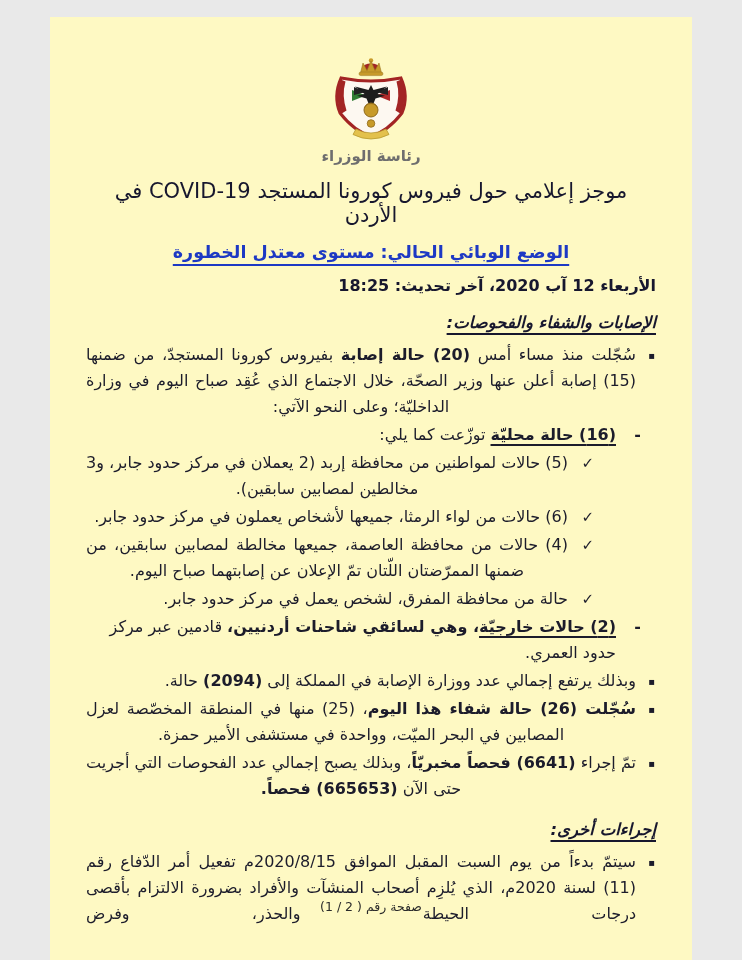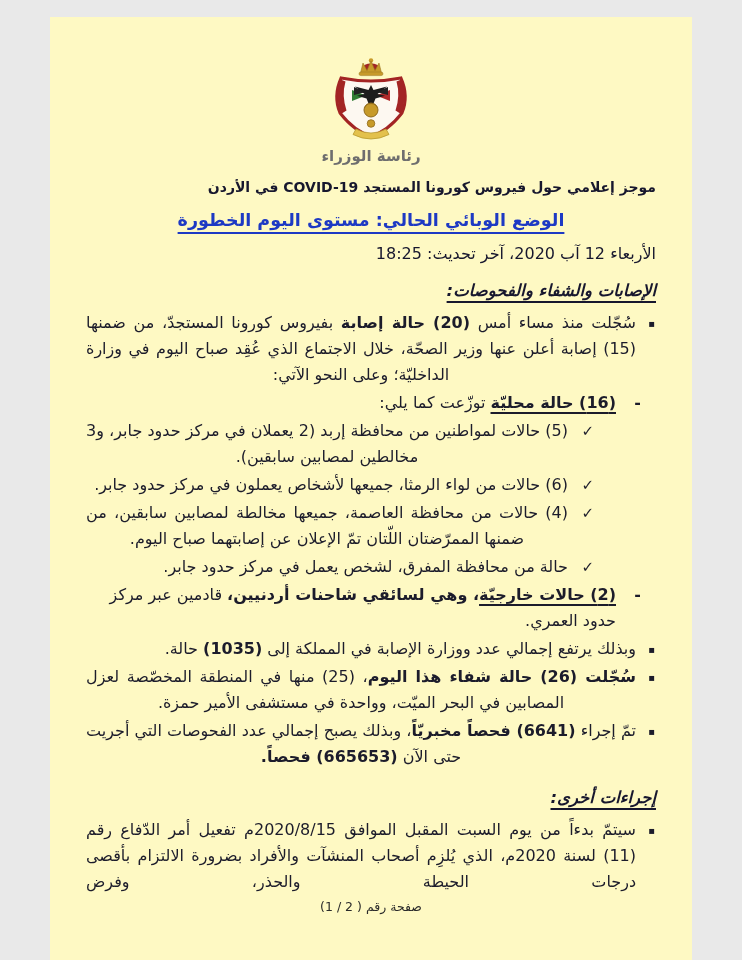--- a/index.html
+++ b/index.html
@@ -16,32 +16,32 @@
   .content{padding:0 36px;}
   
   .emblem-wrap{padding-top:40px;text-align:center;}
   .emblem-wrap svg{display:inline-block;}
   .calligraphy{
     margin-top:2px;
     font-size:15px;font-weight:bold;color:#6e6e6e;
     letter-spacing:1px;
   }
   
-  .title1{margin-top:14px;text-align:right;font-size:14px;font-weight:bold;color:#17172e;}
+  .title1{margin-top:14px;text-align:center;font-size:21px;font-weight:normal;color:#17172e;}
   .title2{margin-top:12px;text-align:center;font-size:18.5px;font-weight:bold;color:#17172e;}
   .status{
     margin-top:15px;text-align:center;font-size:17.5px;font-weight:bold;
     color:#1d39c4;
   }
   .status span{
     text-decoration:underline;
     text-decoration-thickness:2px;
     text-underline-offset:6px;
   }
-  .dateline{margin-top:14px;text-align:right;font-size:16px;font-weight:normal;color:#17172e;}
+  .dateline{margin-top:14px;text-align:right;font-size:16px;font-weight:bold;color:#17172e;}
   .sec-heading{
     margin:18px 0 10px;text-align:right;font-size:16.5px;font-weight:bold;color:#17172e;
   }
   .sec-heading span{
     text-decoration:underline;
     text-decoration-thickness:1.5px;
     text-underline-offset:5px;
     font-style:italic;
   }
   
@@ -95,41 +95,41 @@
 
       <path d="M33 72 q15 8 30 0 l3 5.5 q-18 9 -36 0 Z" fill="#e3c14c" stroke="#b89a2e" stroke-width="0.8"></path>
     </svg>
     <div class="calligraphy">رئاسة الوزراء</div>
   </div>
 
   <div class="content">
 
     <div class="title1">موجز إعلامي حول فيروس كورونا المستجد COVID-19 في الأردن</div>
 
-    <div class="status"><span>الوضع الوبائي الحالي: مستوى اليوم الخطورة</span></div>
+    <div class="status"><span>الوضع الوبائي الحالي: مستوى معتدل الخطورة</span></div>
 
     <div class="dateline">الأربعاء 12 آب 2020، آخر تحديث: 18:25</div>
 
     <div class="sec-heading"><span>الإصابات والشفاء والفحوصات:</span></div>
 
     <div class="it l1 just-center"><span class="mk">▪</span><span>سُجّلت منذ مساء أمس </span><span class="b">(20) حالة إصابة</span><span> بفيروس كورونا المستجدّ، من ضمنها (15) إصابة أعلن عنها وزير الصحّة، خلال الاجتماع الذي عُقِد صباح اليوم في وزارة الداخليّة؛ وعلى النحو الآتي:</span></div>
 
     <div class="it l2 alright"><span class="mk">-</span><span class="b u">(16) حالة محليّة</span><span> توزّعت كما يلي:</span></div>
 
     <div class="it l3 just-center"><span class="mk">✓</span><span>(5) حالات لمواطنين من محافظة إربد (2 يعملان في مركز حدود جابر، و3 مخالطين لمصابين سابقين).</span></div>
 
     <div class="it l3 alright"><span class="mk">✓</span><span>(6) حالات من لواء الرمثا، جميعها لأشخاص يعملون في مركز حدود جابر.</span></div>
 
     <div class="it l3 just-center"><span class="mk">✓</span><span>(4) حالات من محافظة العاصمة، جميعها مخالطة لمصابين سابقين، من ضمنها الممرّضتان اللّتان تمّ الإعلان عن إصابتهما صباح اليوم.</span></div>
 
     <div class="it l3 alright"><span class="mk">✓</span><span>حالة من محافظة المفرق، لشخص يعمل في مركز حدود جابر.</span></div>
 
     <div class="it l2 alright"><span class="mk">-</span><span class="b u">(2) حالات خارجيّة</span><span class="b">، وهي لسائقي شاحنات أردنيين،</span><span> قادمين عبر مركز حدود العمري.</span></div>
 
-    <div class="it l1 alright"><span class="mk">▪</span><span>وبذلك يرتفع إجمالي عدد ووزارة الإصابة في المملكة إلى </span><span class="b">(1035)</span><span> حالة.</span></div>
+    <div class="it l1 alright"><span class="mk">▪</span><span>وبذلك يرتفع إجمالي عدد ووزارة الإصابة في المملكة إلى </span><span class="b">(2094)</span><span> حالة.</span></div>
 
     <div class="it l1 just-center"><span class="mk">▪</span><span class="b">سُجّلت (26) حالة شفاء هذا اليوم</span><span>، (25) منها في المنطقة المخصّصة لعزل المصابين في البحر الميّت، وواحدة في مستشفى الأمير حمزة.</span></div>
 
     <div class="it l1 just-center"><span class="mk">▪</span><span>تمّ إجراء </span><span class="b">(6641) فحصاً مخبريّاً</span><span>، وبذلك يصبح إجمالي عدد الفحوصات التي أجريت حتى الآن </span><span class="b">(665653) فحصاً.</span></div>
 
     <div class="sec-heading"><span>إجراءات أخرى:</span></div>
 
     <div class="it l1 just-fill"><span class="mk">▪</span><span>سيتمّ بدءاً من يوم السبت المقبل الموافق 2020/8/15م تفعيل أمر الدّفاع رقم (11) لسنة 2020م، الذي يُلزِم أصحاب المنشآت والأفراد بضرورة الالتزام بأقصى درجات الحيطة والحذر، وفرض</span></div>
 
   </div>

